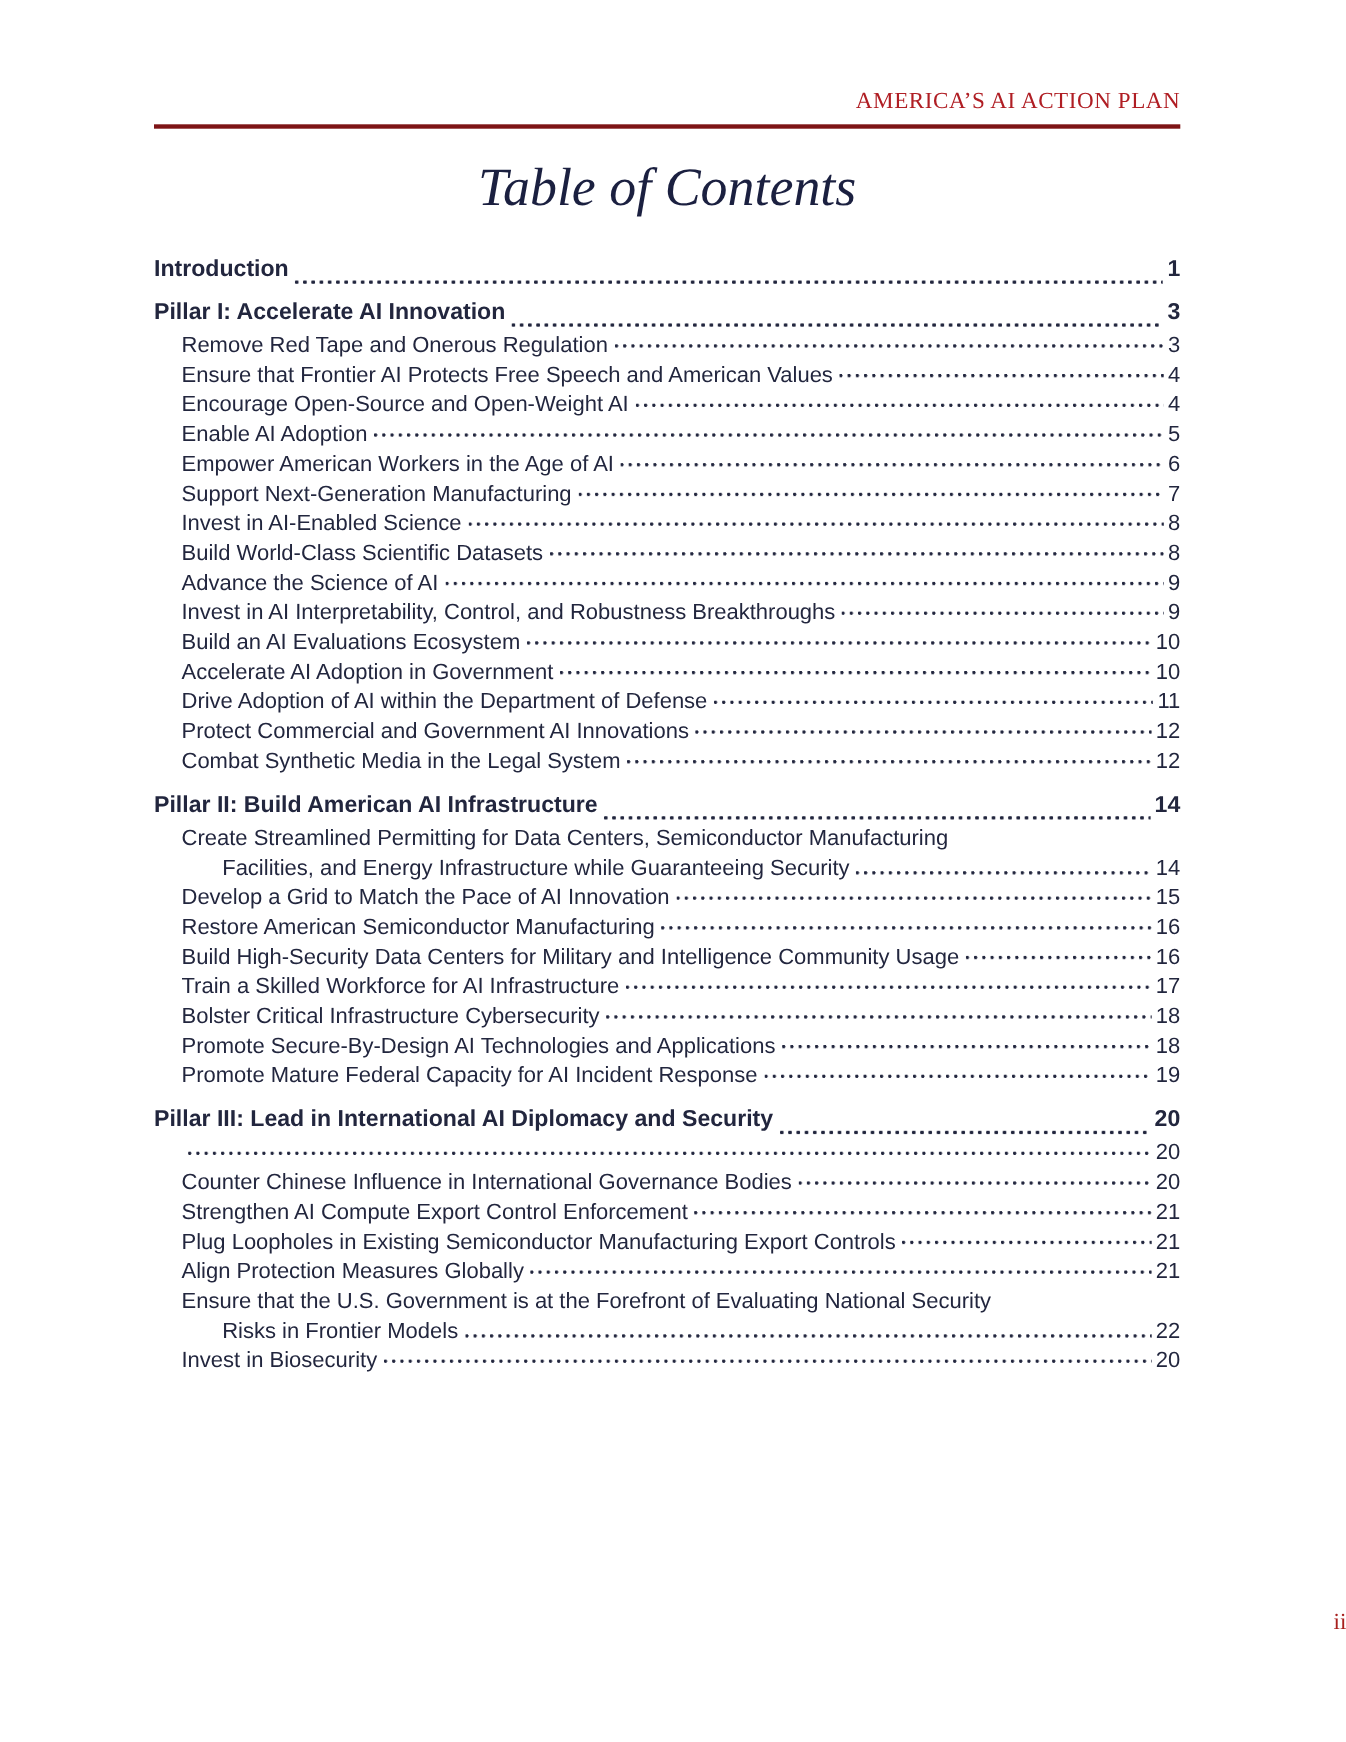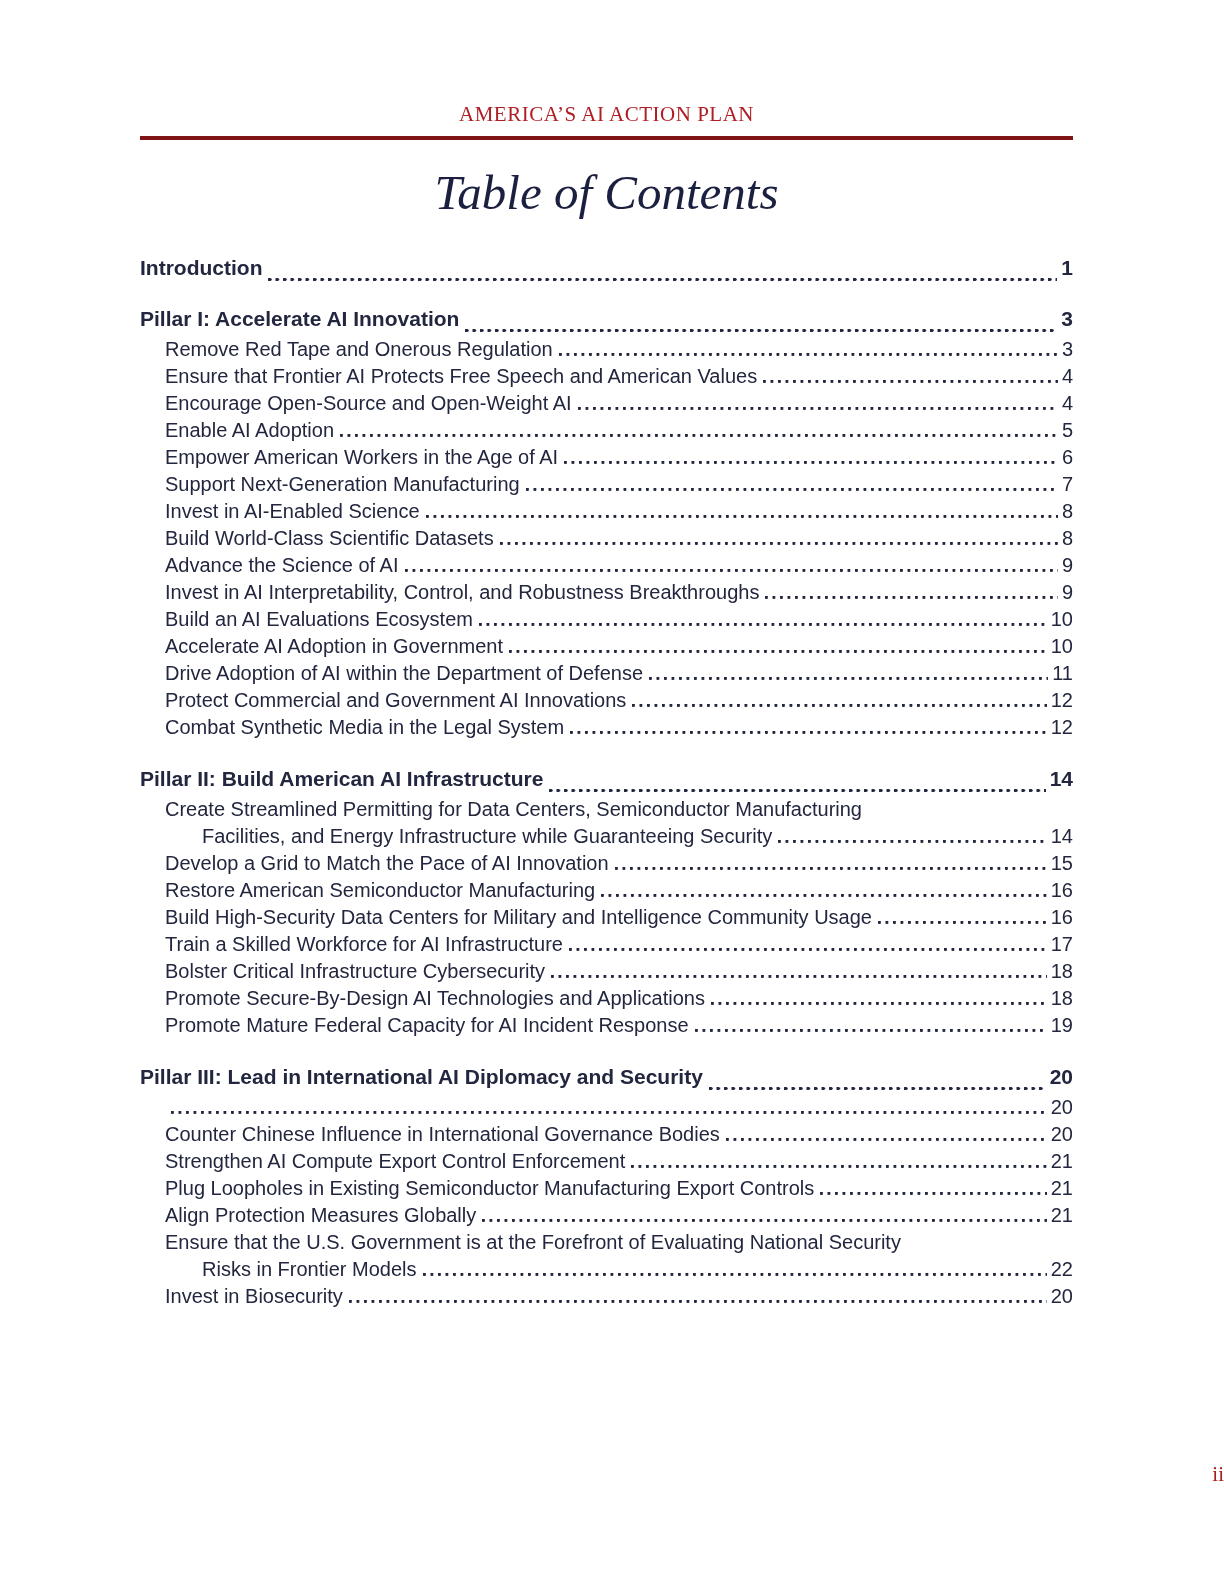--- a/index.html
+++ b/index.html
@@ -15,22 +15,22 @@
     color:var(--navy);
     position:relative;
     overflow:hidden;
   }
   .content{
     position:absolute;
     left:140px;top:0;
     width:933px;
   }
   .running-title{
-    margin-top:103px;
-    text-align:center;
+    margin-top:80px;
+    text-align:right;
     font-family:"Liberation Serif",serif;
     font-size:21px;
     line-height:22px;
     letter-spacing:0.5px;
     color:var(--red);
     font-weight:400;
   }
   .header-rule{
     margin-top:11px;
     height:4px;
@@ -55,27 +55,27 @@
     align-items:baseline;
     line-height:27px;
     white-space:nowrap;
   }
   .row.bold{
     font-weight:bold;
     font-size:21px;
     align-items:flex-end;
   }
   .row.pillar{
-    margin-top:24px;
+    margin-top:12px;
     margin-bottom:4px;
   }
   .row.intro{
     margin-bottom:0;
   }
-  .row.item{padding-left:25px;}
+  .row.item{padding-left:25px;align-items:center;}
   .row.cont{padding-left:62px;}
   .label{flex:0 0 auto;}
   .dots{
     flex:1 1 auto;
     min-width:12px;
     height:3px;
     margin-left:6px;
     margin-right:4px;
     background-image:radial-gradient(circle at 1.4px 1.4px, var(--navy) 1.35px, transparent 1.8px);
     background-size:7.5px 3px;

